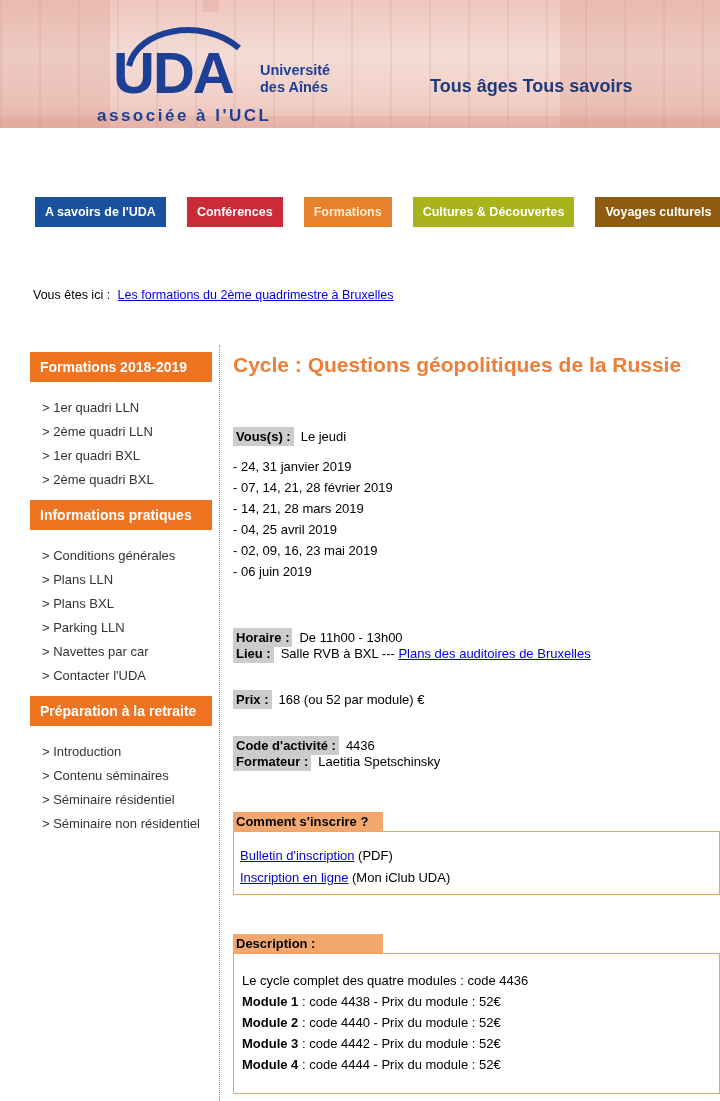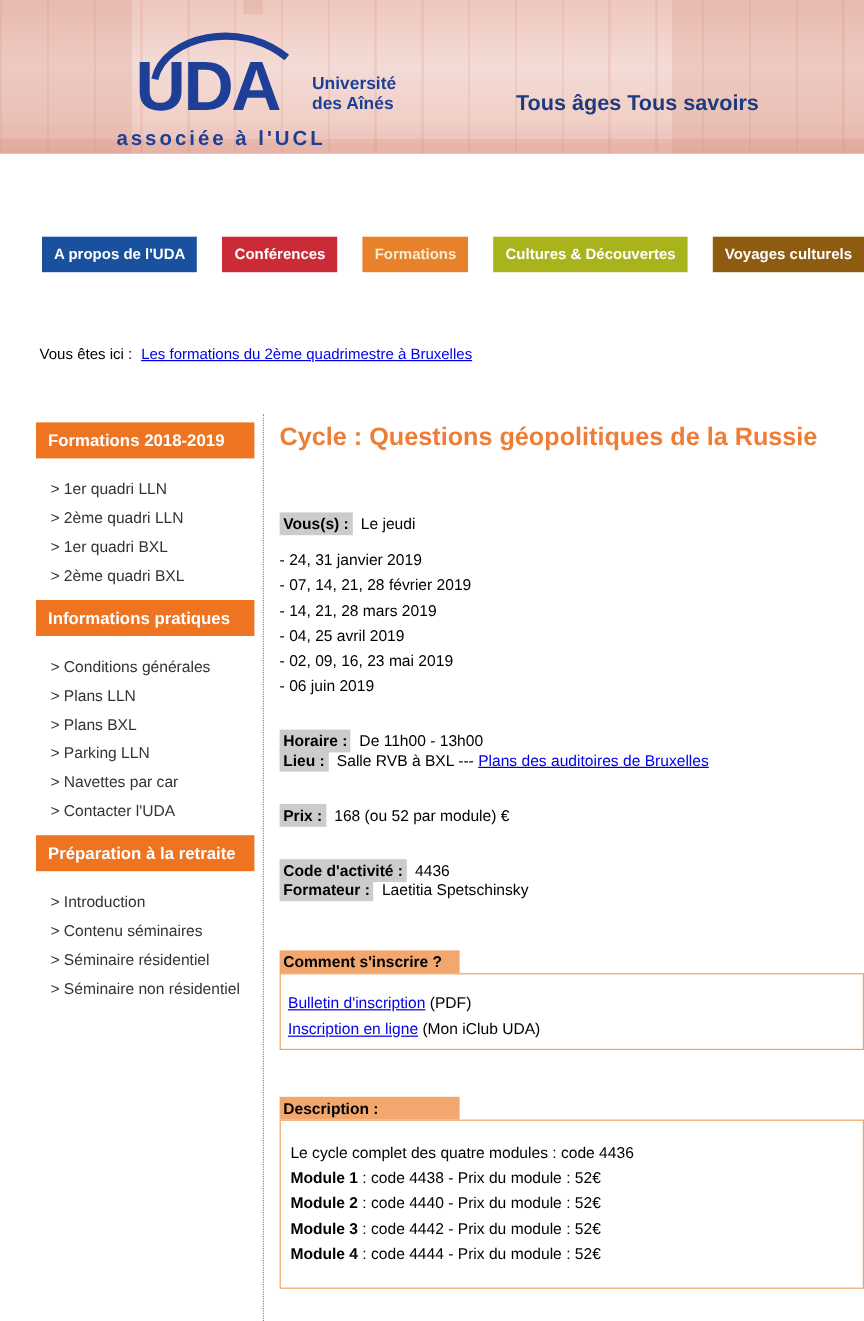--- a/index.html
+++ b/index.html
@@ -87,21 +87,21 @@
       <div class="logo-sub">
         <div>Université</div>
         <div>des Aînés</div>
       </div>
       <div class="logo-ucl">associée à l'UCL</div>
     </div>
     <div class="slogan">Tous âges Tous savoirs</div>
   </div>
 
   <div class="nav">
-    <a class="nav-0" href="#">A propos de l'UDA</a>
+    <a class="nav-0" href="#">A savoirs de l'UDA</a>
     <a class="nav-1" href="#">Conférences</a>
     <a class="nav-2" href="#">Formations</a>
     <a class="nav-3" href="#">Cultures &amp; Découvertes</a>
     <a class="nav-4" href="#">Voyages culturels</a>
 
   </div>
 
   <div class="breadcrumb">
     <span>Vous êtes ici :</span>
     <a href="#">Les formations du 2ème quadrimestre à Bruxelles</a>
@@ -142,21 +142,21 @@
     </p>
     <div class="date-list">
       <div>- 24, 31 janvier 2019</div>
       <div>- 07, 14, 21, 28 février 2019</div>
       <div>- 14, 21, 28 mars 2019</div>
       <div>- 04, 25 avril 2019</div>
       <div>- 02, 09, 16, 23 mai 2019</div>
       <div>- 06 juin 2019</div>
     </div>
 
-    <p class="field" style="margin-top:28px;">
+    <p class="field" style="margin-top:48px;">
       <span class="hl">Horaire :</span><span class="val">De 11h00 - 13h00</span>
     </p>
 
     <p class="field">
       <span class="hl">Lieu :</span><span class="val">Salle RVB à BXL ---</span>
       <a href="#">Plans des auditoires de Bruxelles</a>
     </p>
 
     <p class="field field-prix">
       <span class="hl">Prix :</span><span class="val">168 (ou 52 par module) €</span>

